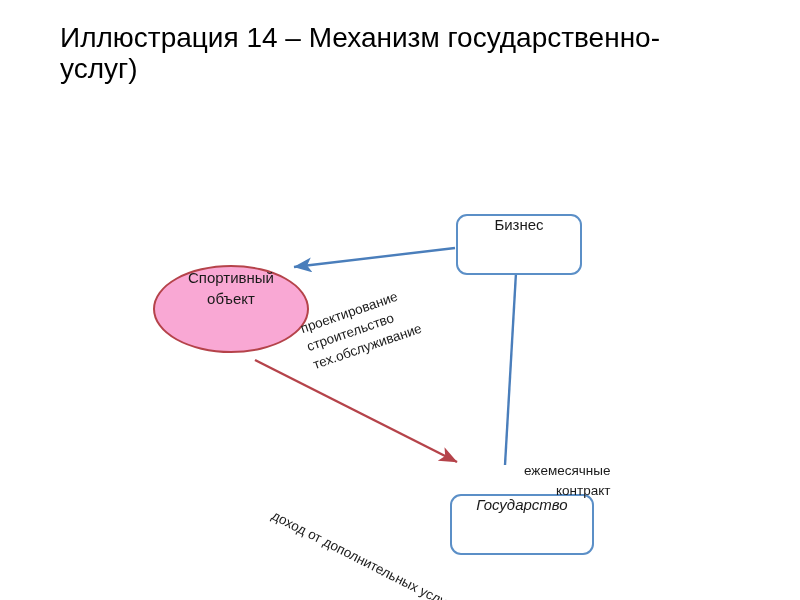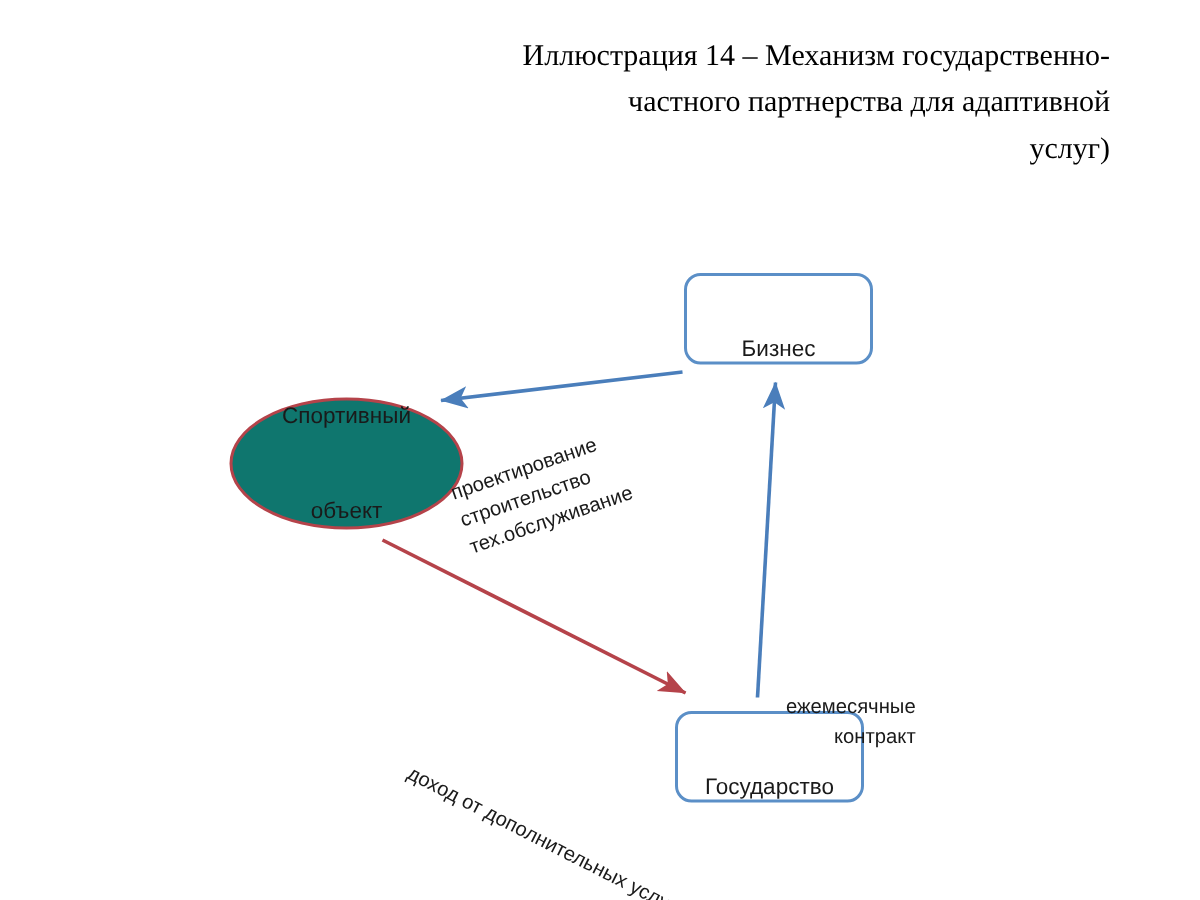--- a/index.html
+++ b/index.html
@@ -19,23 +19,23 @@
   }
 
   
   #title-block {
     position: absolute;
     left: 60px;
     top: 22px;
     width: 680px;
     height: 128px;
     overflow: hidden;
-    text-align: right;
-    font-family: Liberation Serif, serif;
-    font-size: 20px;
+    text-align: left;
+    font-family: Liberation Sans, sans-serif;
+    font-size: 28px;
     line-height: 31px;
     color: #000000;
     letter-spacing: 0px;
     white-space: nowrap;
   }
   #title-block .tline {
     display: block;
   }
 
   
@@ -54,36 +54,37 @@
   }
 
   
   .node-box {
     position: absolute;
     box-sizing: border-box;
     border: 2px solid #5B8FC7;
     border-radius: 11px;
     background: #ffffff;
     display: flex;
-    align-items: flex-end;
+    align-items: flex-start;
     justify-content: center;
     font-family: "Liberation Sans", sans-serif;
     font-size: 15px;
     color: #1a1a1a;
+    margin-top: 32px;
   }
   .node-ellipse {
     position: absolute;
     box-sizing: border-box;
     border: 2px solid #B5434A;
     border-radius: 50%;
-    background: #0f766e;
+    background: #f9a8d4;
     display: flex;
     flex-direction: column;
     align-items: center;
-    justify-content: space-between;
+    justify-content: flex-start;
     font-family: "Liberation Sans", sans-serif;
     font-size: 15px;
     line-height: 21px;
     color: #1a1a1a;
     text-align: center;
   }
 
   
   .edge-label {
     position: absolute;
@@ -114,21 +115,20 @@
   }
   .edge-label span { display: block; }
 </style>
 </head>
 <body>
 
 <div id="page">
 
   <div id="title-block">
     <span class="tline">Иллюстрация 14 – Механизм государственно-</span>
-    <span class="tline">частного партнерства для адаптивной</span>
     <span class="tline">услуг)</span>
   </div>
 
   <div id="diagram">
 
     <svg width="800" height="450">
       <defs>
         <marker id="arrow-blue" markerWidth="9" markerHeight="9" refX="7.4" refY="3.1" orient="auto" markerUnits="strokeWidth">
           <path d="M0,0 L7.6,3.1 L0,6.2 L1.9,3.1 Z" fill="#4A7EBB"></path>
         </marker>
@@ -146,21 +146,21 @@
 
     <div class="node-ellipse" style="left:153px; top:115px; width:156px; height:88px;">
       <span>Спортивный</span>
       <span>объект</span>
     </div>
 
     <div class="node-box" style="left:456px; top:32px; width:126px; height:61px;">
       <span>Бизнес</span>
     </div>
 
-    <div class="node-box" style="left:450px; top:324px; width:126px; height:61px;">
+    <div class="node-box" style="left:450px; top:312px; width:144px; height:61px;font-style:italic;">
       <span>Государство</span>
     </div>
 
     <div class="edge-label" id="label-design">
       <span>проектирование</span>
       <span>строительство</span>
       <span>тех.обслуживание</span>
     </div>
 
     <div class="edge-label" id="label-income">

